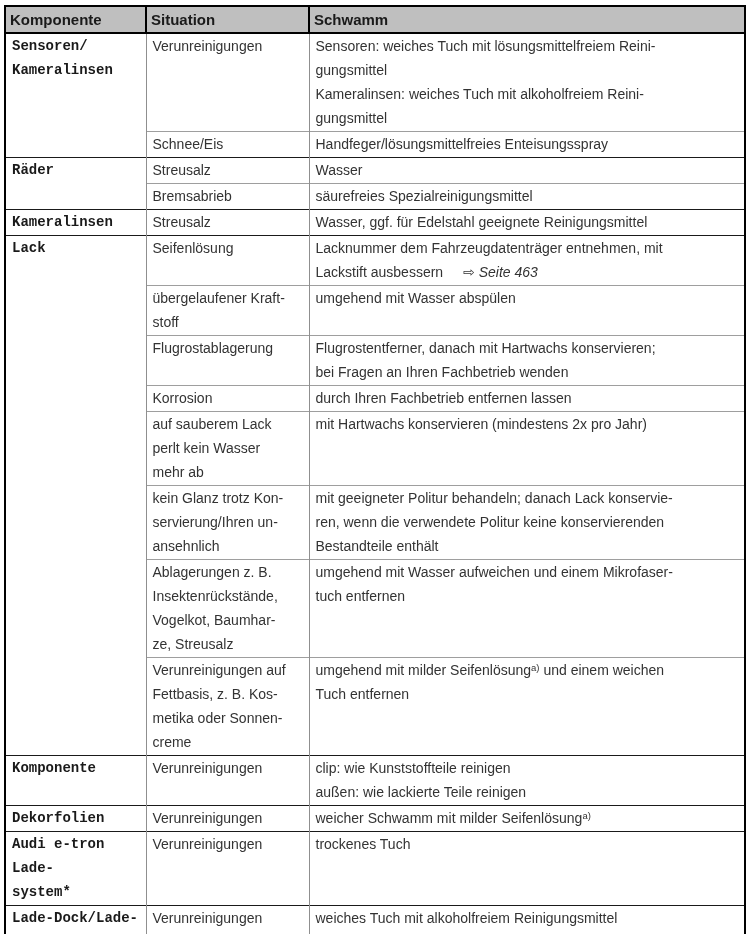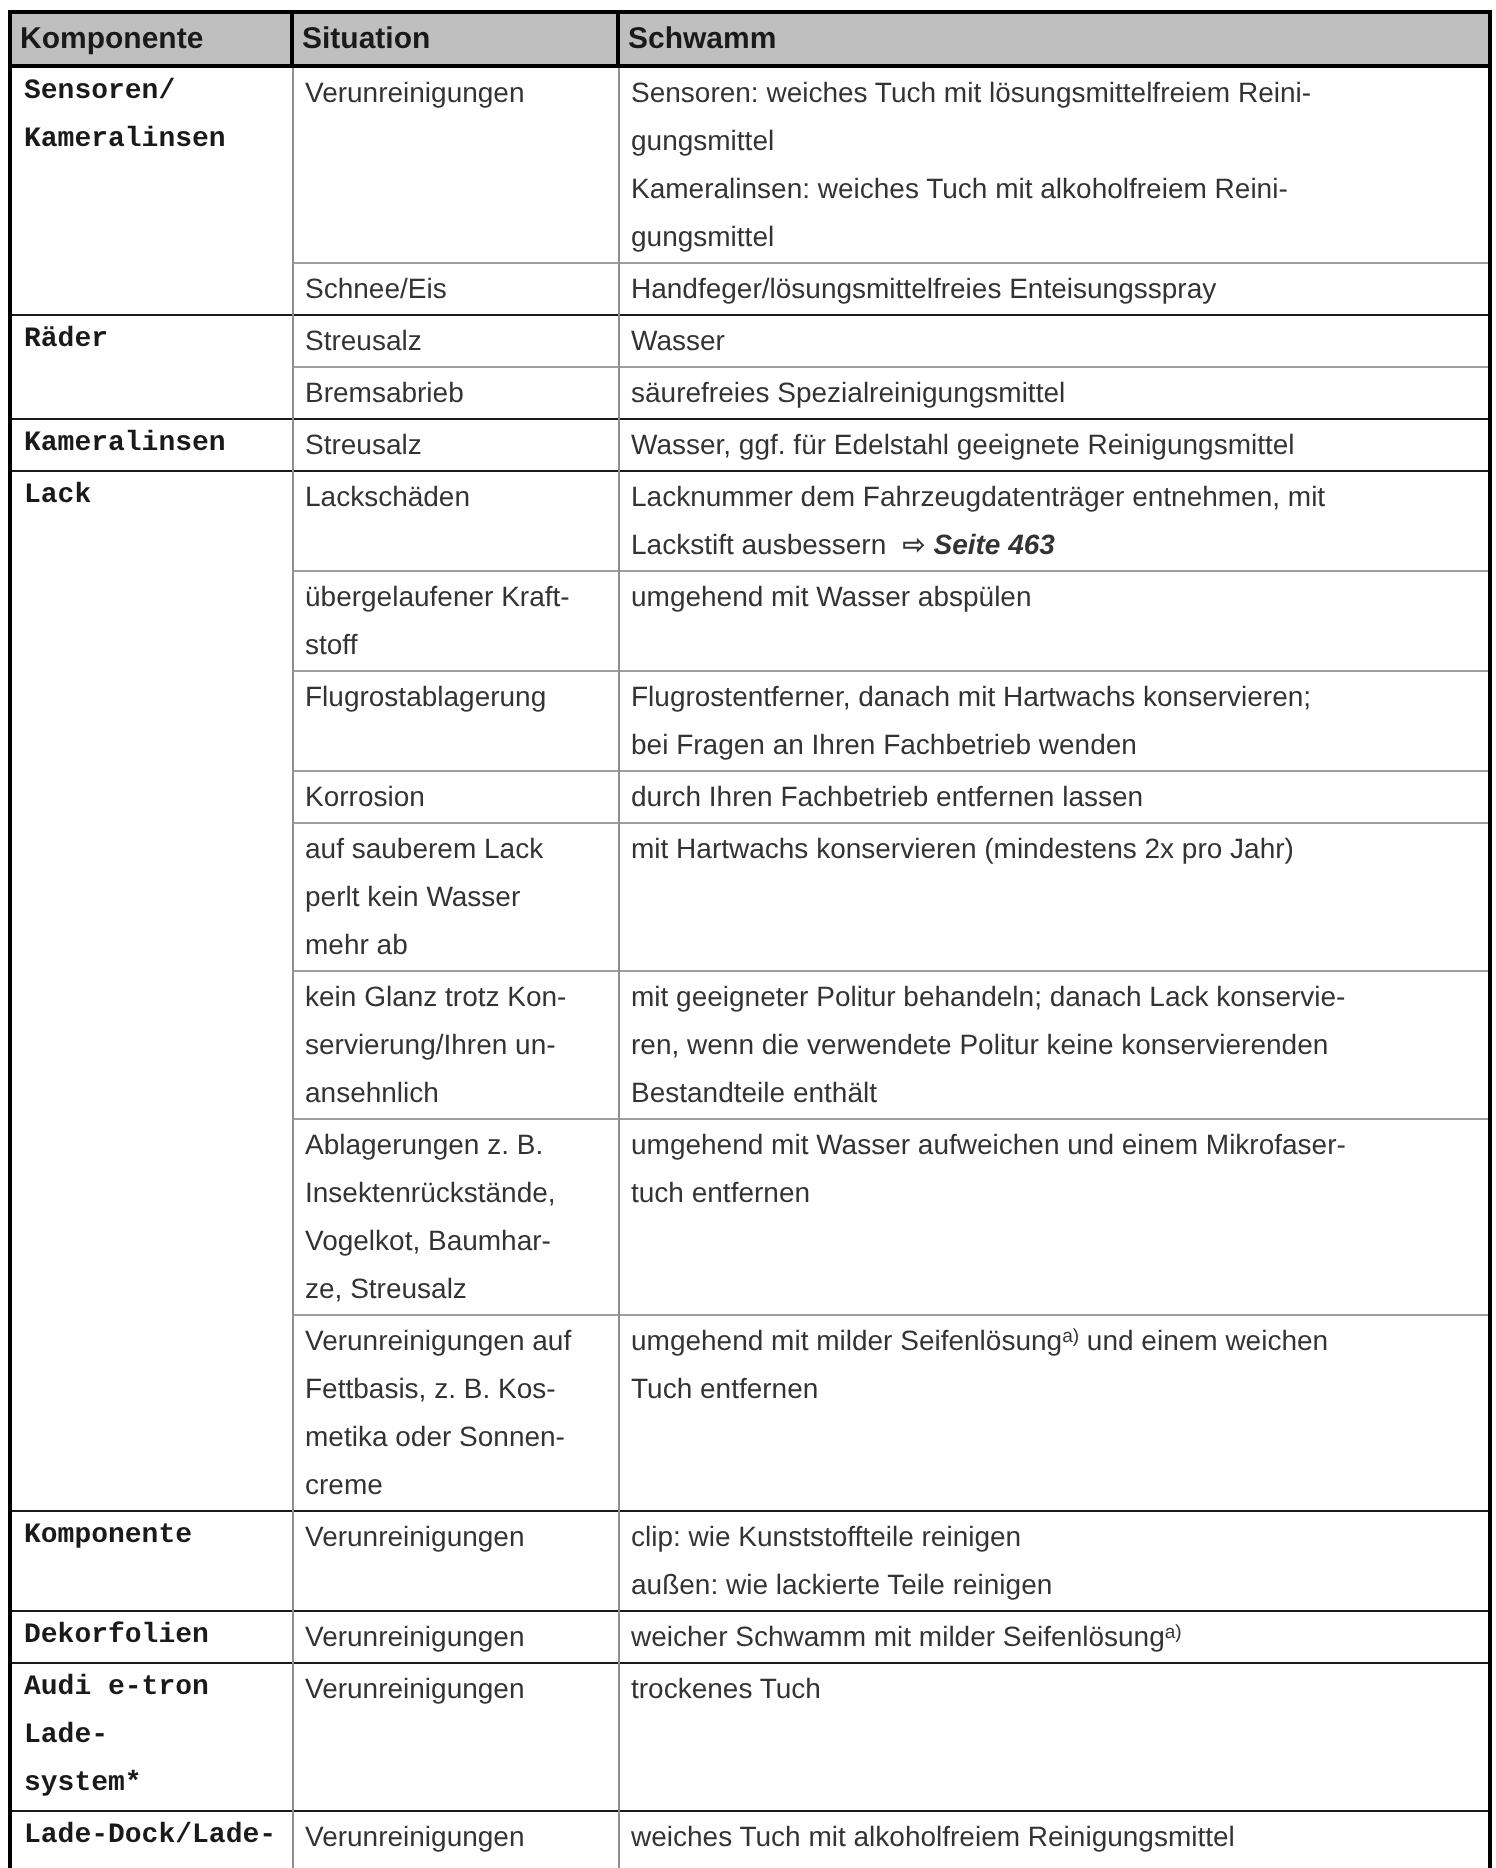--- a/index.html
+++ b/index.html
@@ -45,21 +45,21 @@
   td.comp {
     font-weight: bold;
     color: var(--heading_text, #1a1a1a);
     font-family: Liberation Mono, monospace;
   }
   td.sit, td.rem { border-left: 1px solid var(--col_line, #8f8f8f); }
 
   tr.group-start > td { border-top: 1px solid var(--group_line, #1a1a1a); }
   tr.sub > td        { border-top: 1px solid var(--sub_line, #9e9e9e); }
 
-  .ref { font-style: italic; margin-left: 8px; font-weight: bold; }
+  .ref { font-style: italic; margin-left: 20px; }
   .sup {
     font-size: 9.5px;
     position: relative;
     top: -4.5px;
     line-height: 0;
   }
 </style>
 </head>
 <body>
 
@@ -104,21 +104,21 @@
       </tr>
 
       <tr class="group-start">
         <td class="comp">Kameralinsen</td>
         <td class="sit">Streusalz</td>
         <td class="rem">Wasser, ggf. für Edelstahl geeignete Reinigungsmittel</td>
       </tr>
 
       <tr class="group-start">
         <td class="comp" rowspan="8">Lack</td>
-        <td class="sit">Lackschäden</td>
+        <td class="sit">Seifenlösung</td>
         <td class="rem"><span>Lacknummer dem Fahrzeugdatenträger entnehmen, mit
 Lackstift ausbessern</span><span class="ref">⇨ Seite 463</span></td>
       </tr>
       <tr class="sub">
         <td class="sit">übergelaufener Kraft-
 stoff</td>
         <td class="rem">umgehend mit Wasser abspülen</td>
       </tr>
       <tr class="sub">
         <td class="sit">Flugrostablagerung</td>

